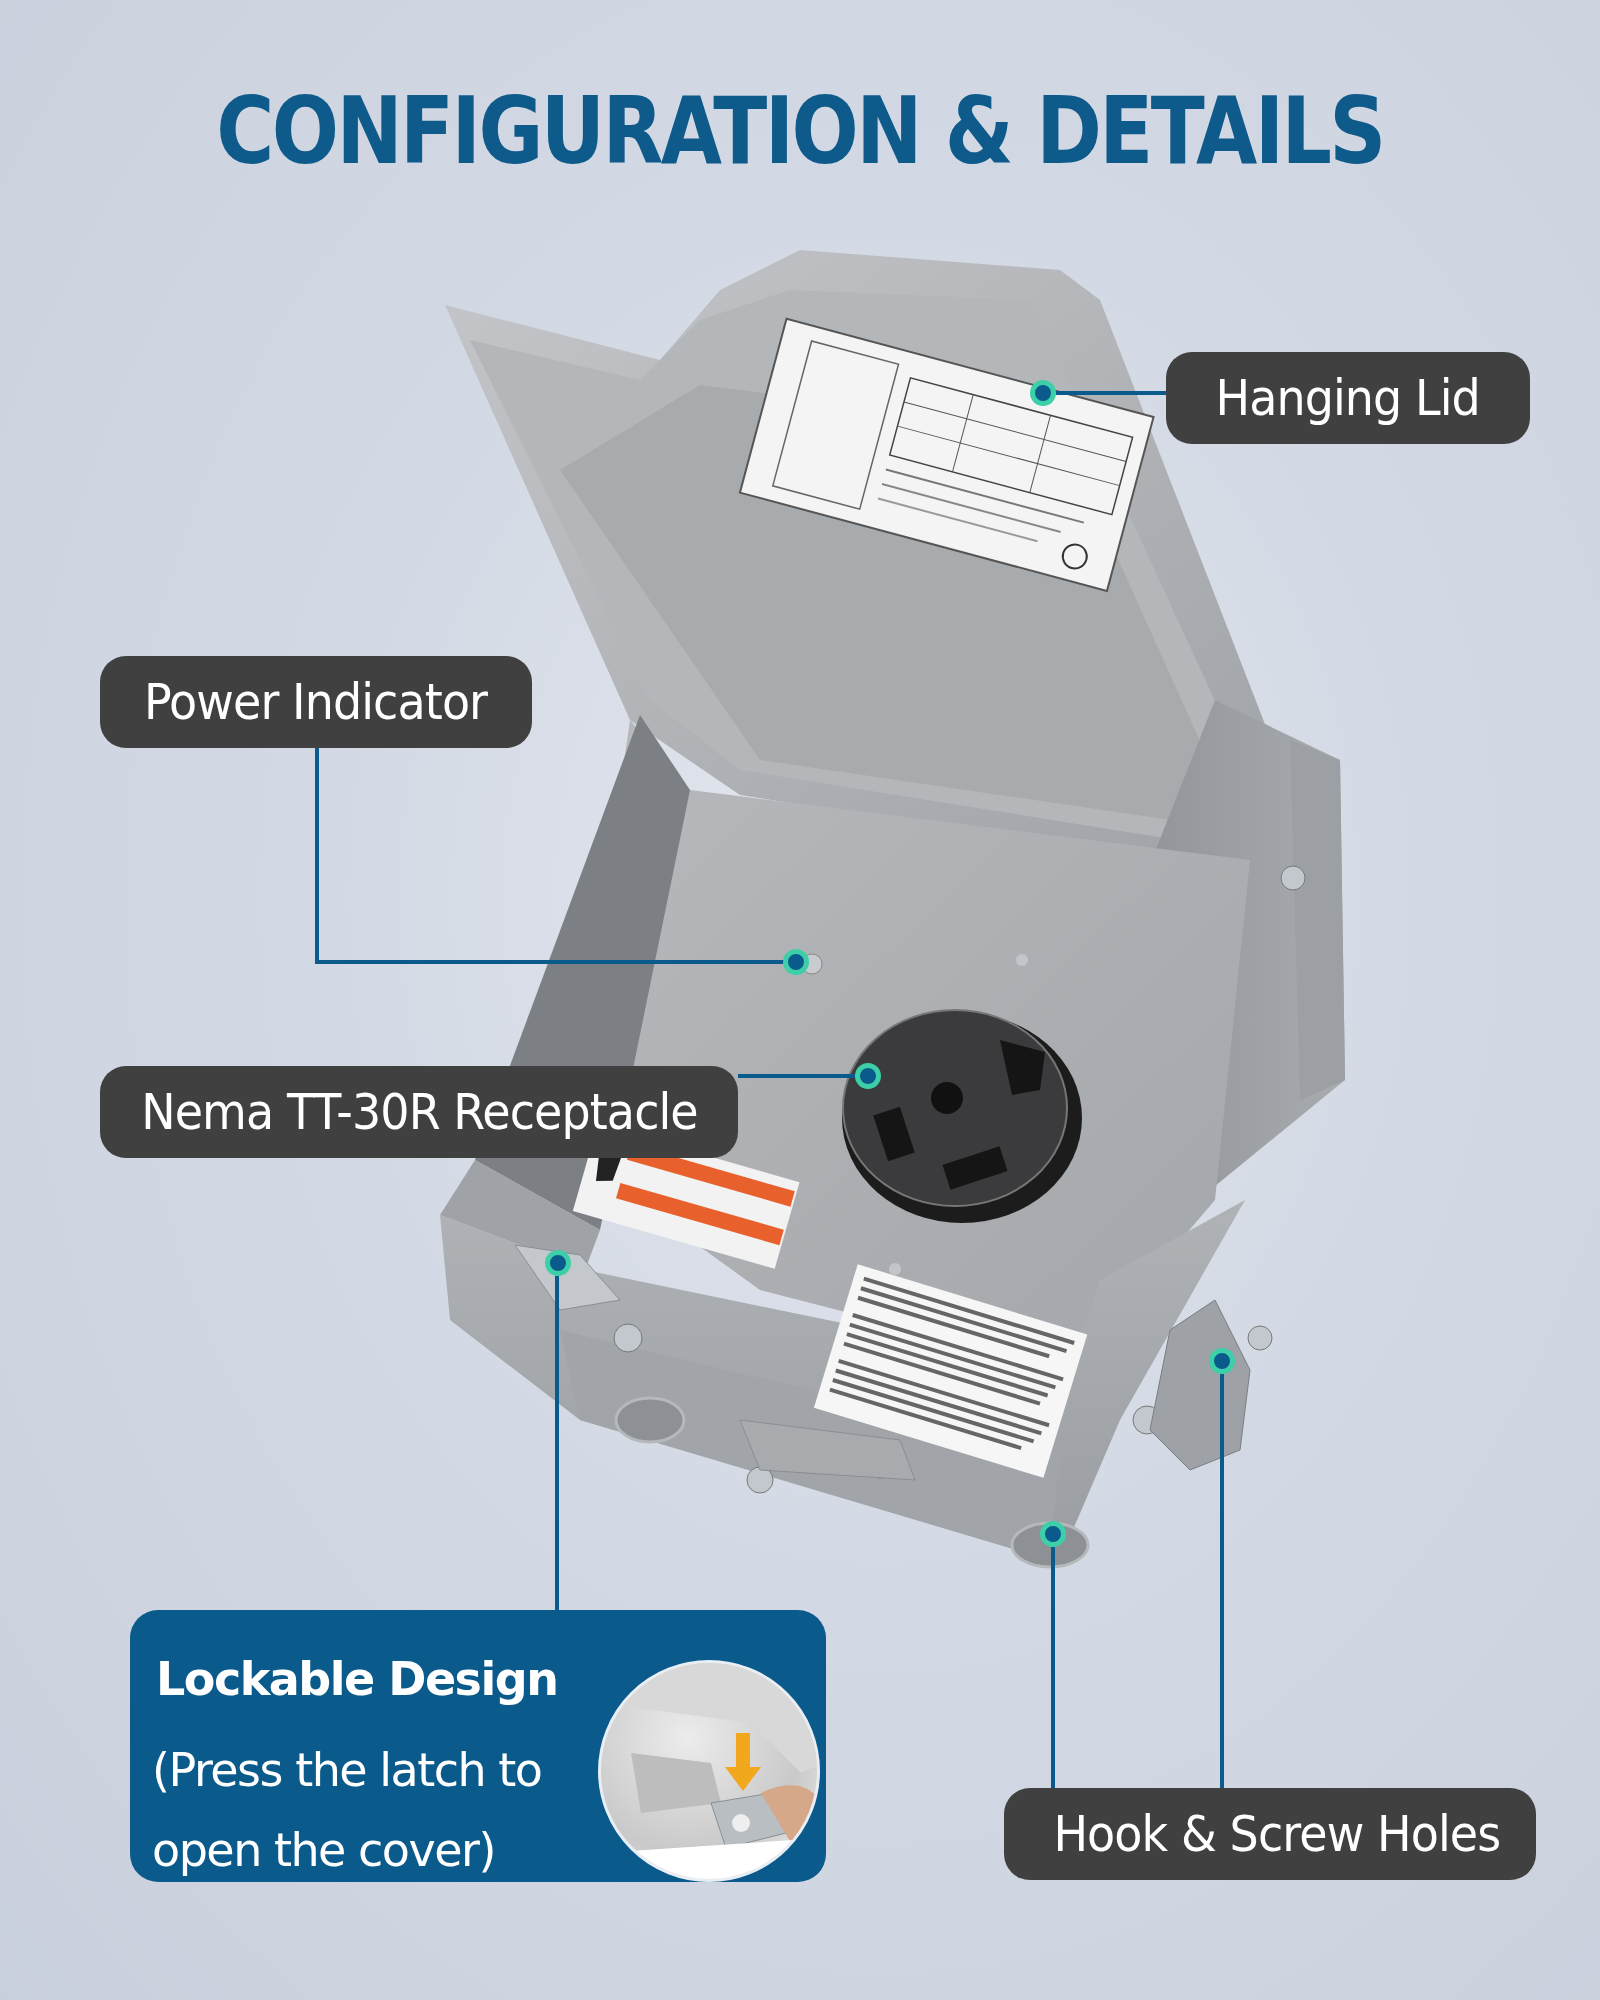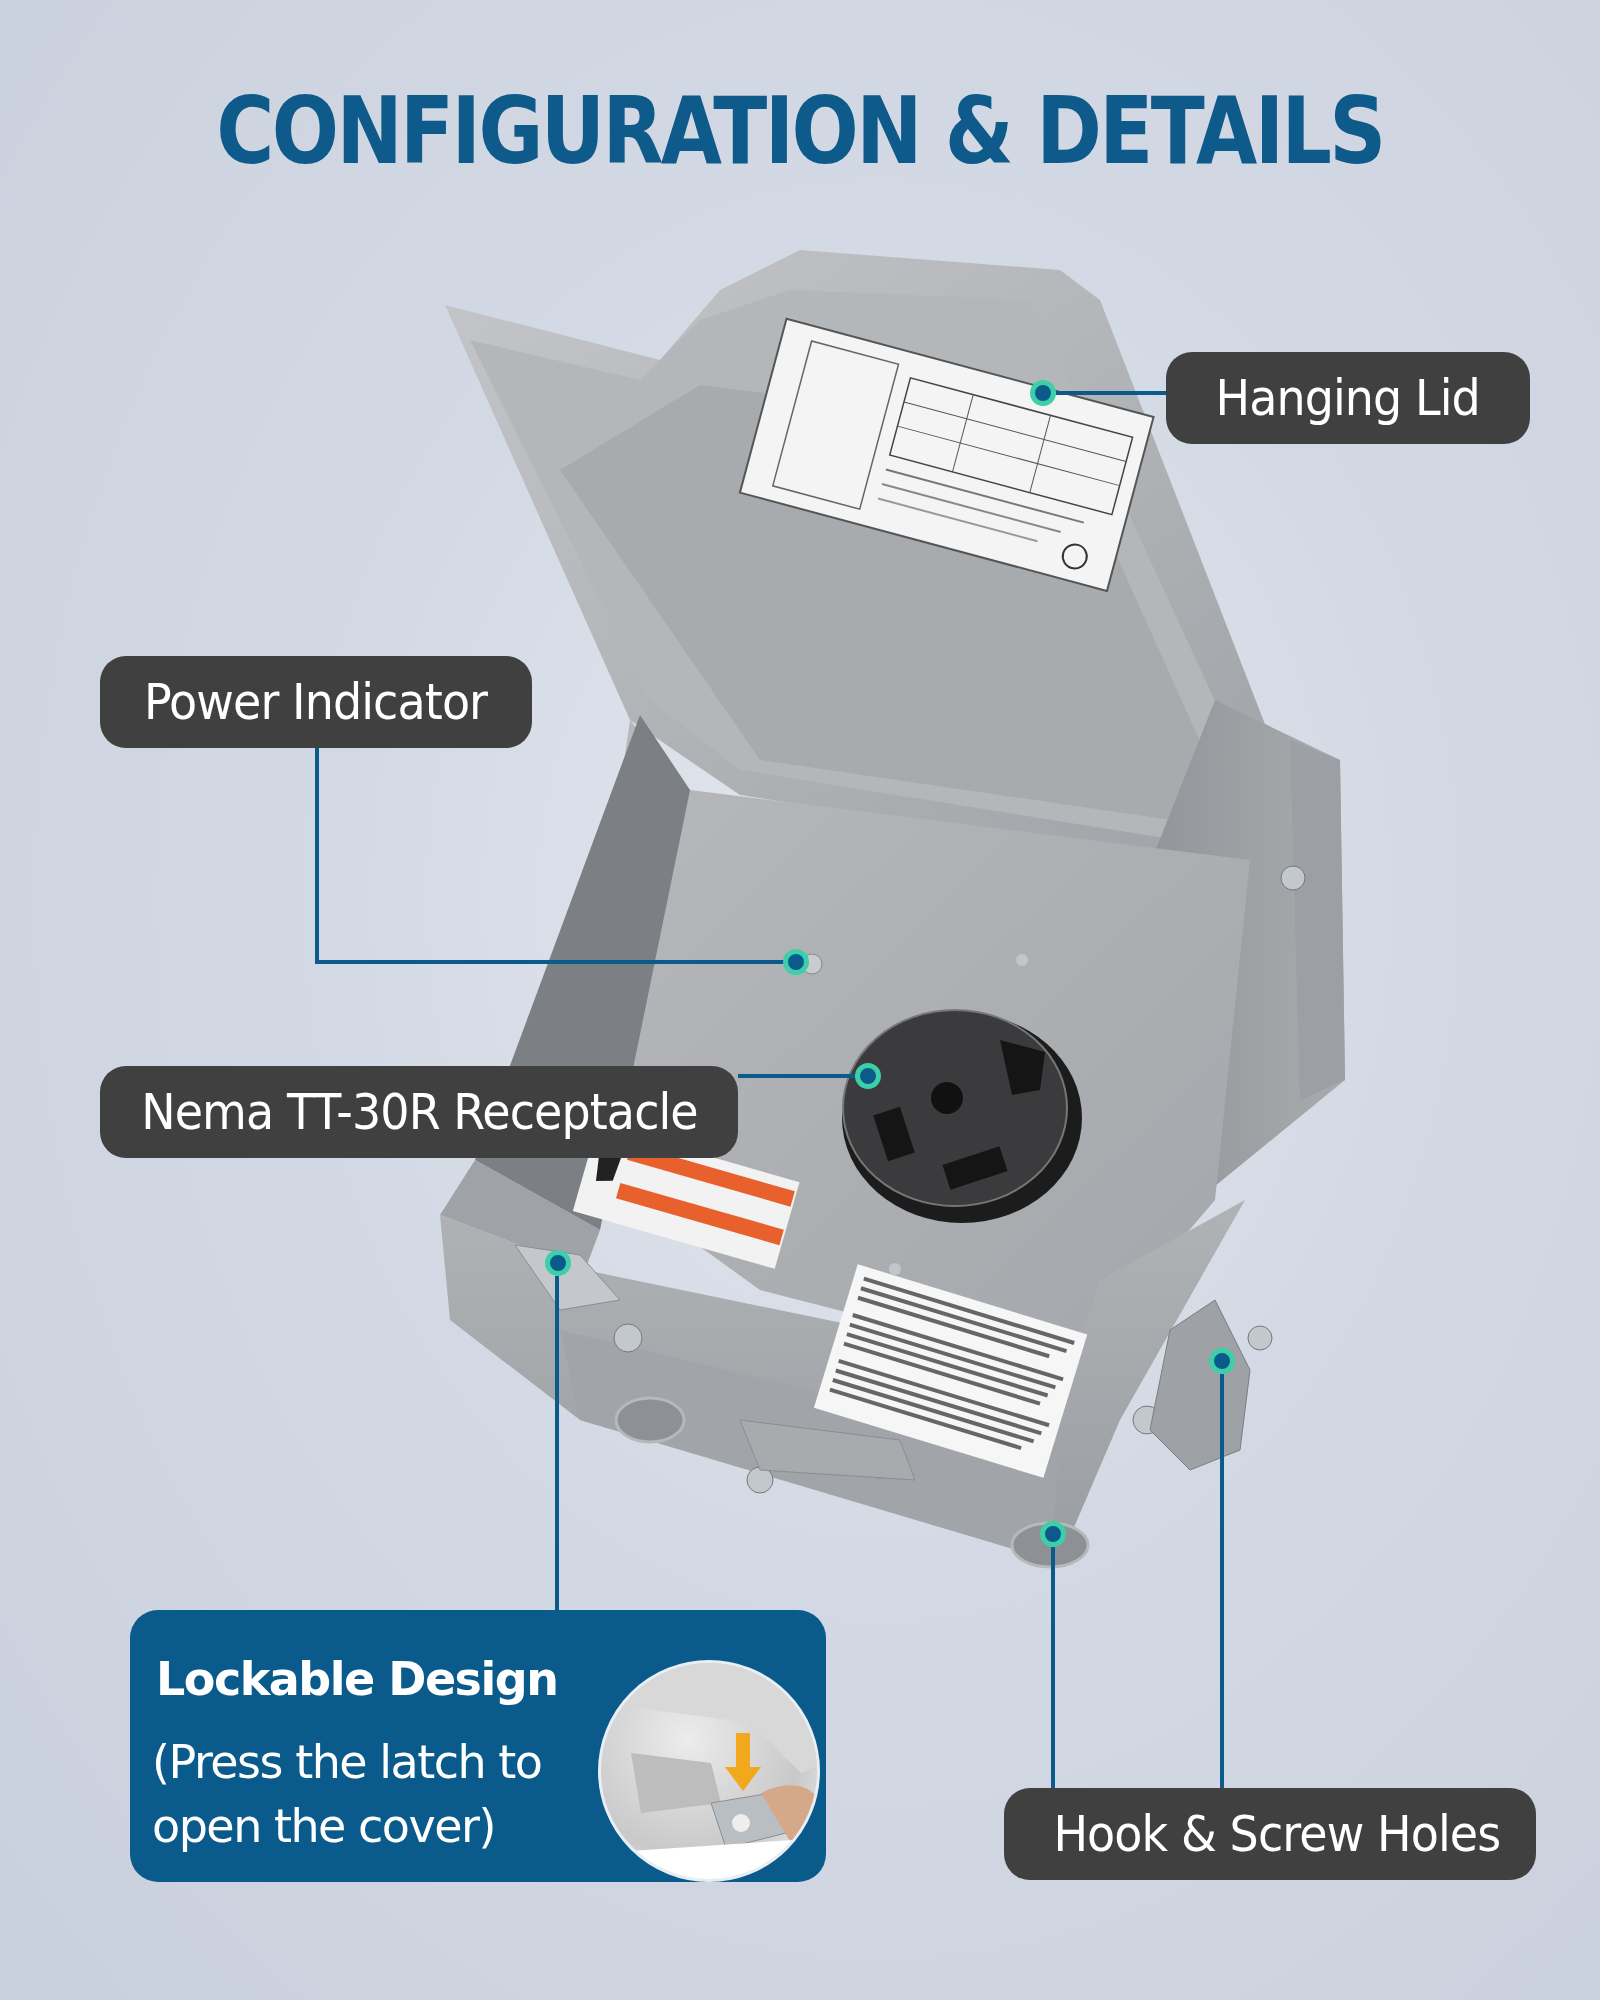--- a/index.html
+++ b/index.html
@@ -25,21 +25,21 @@
   .line { position: absolute; background: #0b5a8c; }
   .marker {
     position: absolute; width: 26px; height: 26px; border-radius: 50%;
     background: #0b5a8c; border: 5px solid #3ccfa8; transform: translate(-50%, -50%);
   }
   .lock-box {
     position: absolute; left: 100px; top: 1610px; width: 696px; height: 272px;
     background: #0b5a8c; border-radius: 28px; color: #fff; margin-left: 30px;
   }
   .lock-title { position: absolute; left: 26px; top: 42px; font-size: 46px; font-weight: bold; letter-spacing: -1.5px; }
-  .lock-desc { position: absolute; left: 22px; top: 120px; font-size: 46px; line-height: 64px; letter-spacing: -1.5px; width: 430px; }
+  .lock-desc { position: absolute; left: 22px; top: 120px; font-size: 46px; line-height: 80px; letter-spacing: -1.5px; width: 430px; }
   .lock-photo {
     position: absolute; left: 468px; top: 50px; width: 222px; height: 222px; border-radius: 50%;
     background: radial-gradient(circle at 40% 35%, #ececec 0%, #c9c9c9 60%, #f7f7f7 100%);
     overflow: hidden; border: 3px solid #e8eef4;
   }
 </style>
 </head>
 <body>
 
 <div class="title">CONFIGURATION &amp; DETAILS</div>

